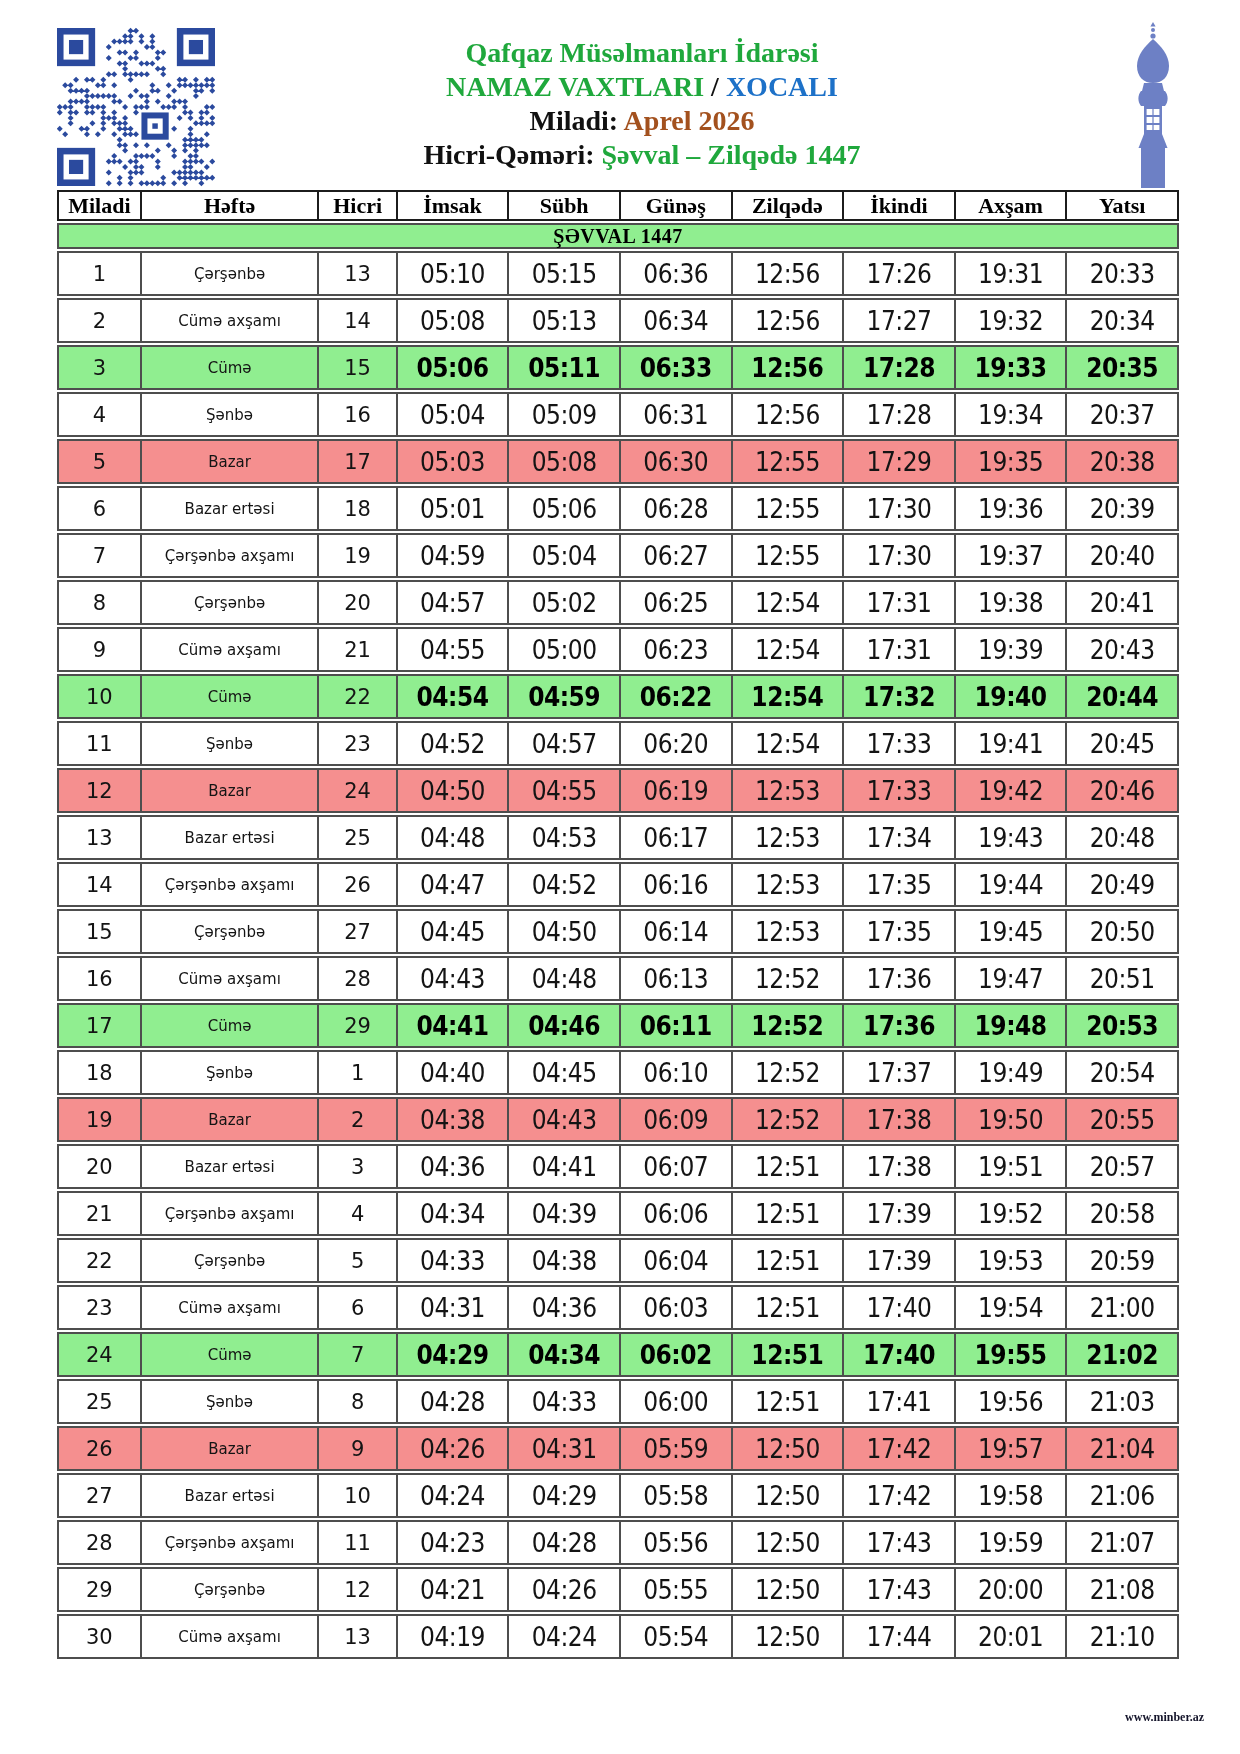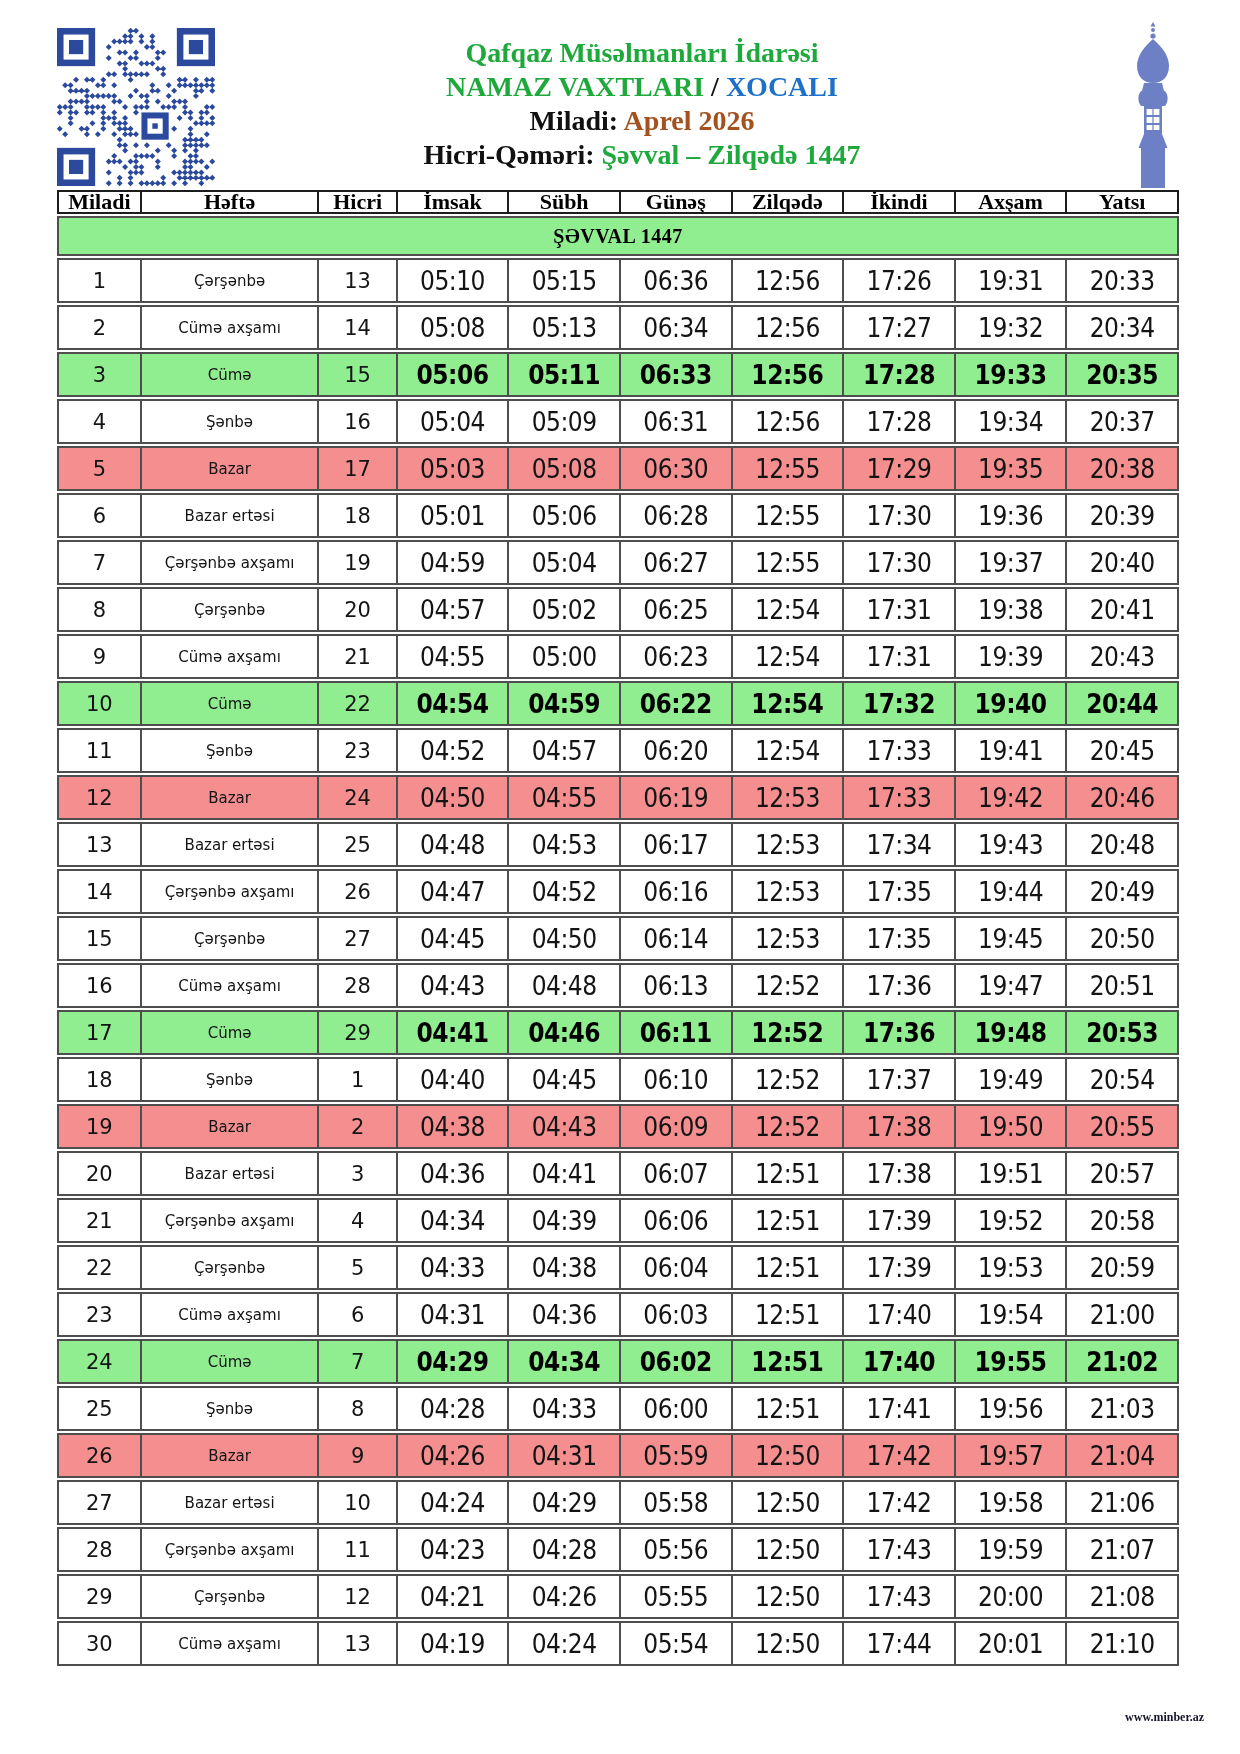--- a/index.html
+++ b/index.html
@@ -13,31 +13,31 @@
   .minaret { position:absolute; left:1124px; top:22px; width:58px; height:166px; }
   .titles { position:absolute; left:220px; top:36px; width:844px; text-align:center; }
   .tline { font-weight:bold; font-size:28px; line-height:34px; white-space:nowrap; }
   .green  { color:#1fa83c; }
   .blue   { color:#1d71c8; }
   .brown  { color:#a3511e; }
   .dark   { color:#111111; }
   
   .ptable { position:absolute; left:57px; top:190px; width:1122px; }
   .trow { display:flex; border:2px solid #4e4e4e; background:#fff; margin-bottom:2px; align-items:stretch; }
-  .trow.head { border-color:#1c1c1c; height:24px; }
+  .trow.head { border-color:#1c1c1c; height:31px; }
   .cell {
     display:flex; align-items:center; justify-content:center;
     border-right:2px solid #4e4e4e; overflow:hidden; white-space:nowrap;
   }
   .trow.head .cell { border-right-color:#1c1c1c; font-weight:bold; font-size:22px; color:#000; }
   .cell:last-child { border-right:none; }
   .c0 { flex:0 0 7.4%; } .c1 { flex:0 0 15.9%; } .c2 { flex:0 0 7.0%; }
   .ct { flex:1 1 0; }
   .band {
-    height:40px; border:2px solid #4e4e4e; background:#90ee90; margin-bottom:2px;
+    height:26px; border:2px solid #4e4e4e; background:#90ee90; margin-bottom:2px;
     display:flex; align-items:center; justify-content:center;
     font-weight:bold; font-size:20px; letter-spacing:0.5px; color:#000;
   }
   .trow.r { height:45px; font-family:"DejaVu Sans", sans-serif; color:#141414; }
   .trow.r.friday { background:#90ee90; }
   .trow.r.friday .time { font-weight:bold; color:#000; }
   .trow.r.sunday { background:#f58f8f; }
   .num  { font-size:21px; }
   .day  { font-size:15px; }
   .time { font-size:26px; letter-spacing:-0.5px; font-stretch:condensed; }

